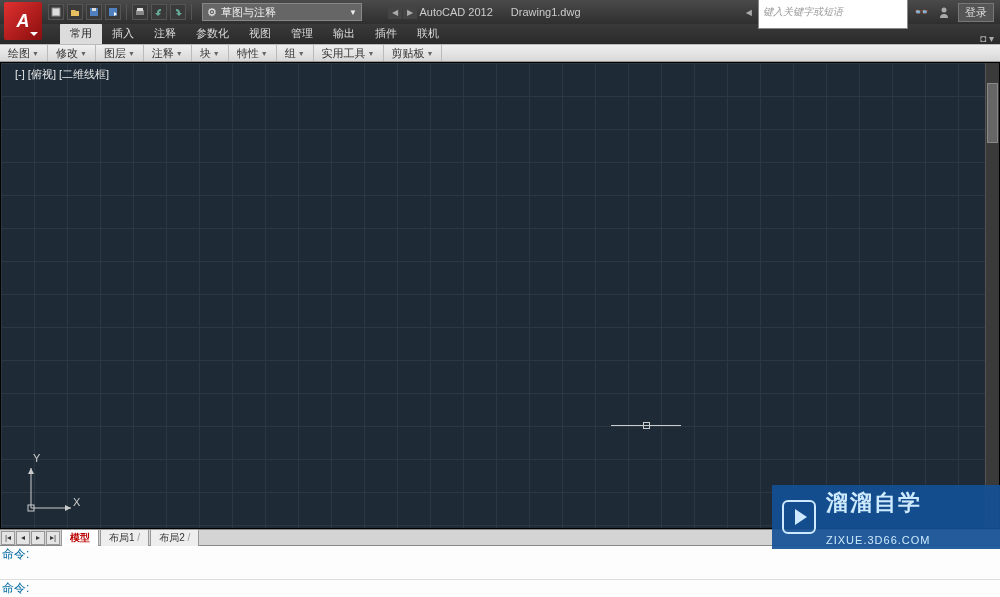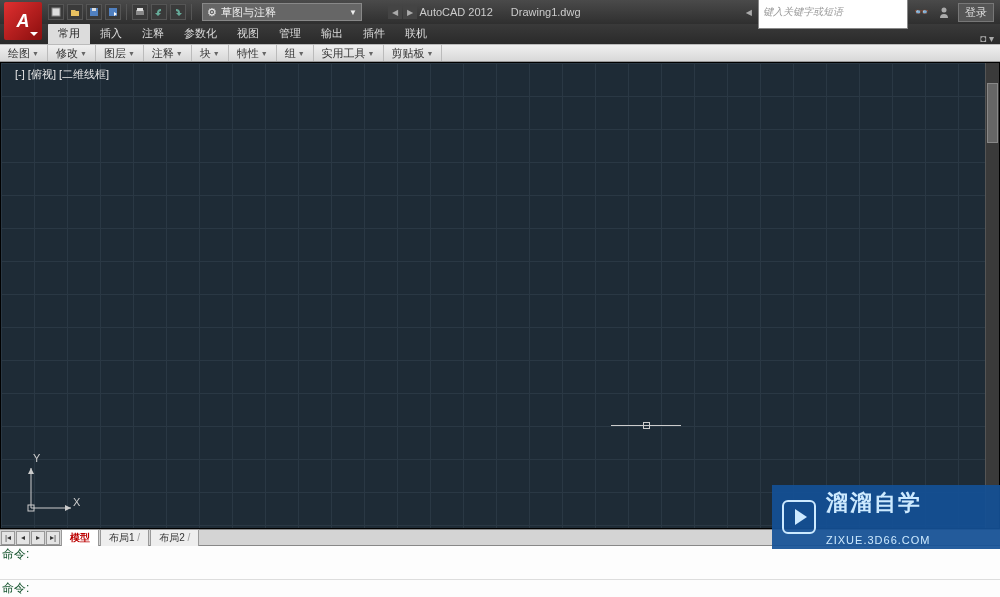--- a/index.html
+++ b/index.html
@@ -16,21 +16,21 @@
 .workspace-dd .gear { font-size: 11px; }
 .title-center { position: absolute; left: 50%; transform: translateX(-50%); display: flex; gap: 18px; color: #ccc; }
 .title-nav { position: absolute; left: 388px; display: flex; gap: 1px; }
 .title-nav .tri { width: 14px; height: 14px; background: #444; display: flex; align-items: center; justify-content: center; color: #aaa; font-size: 8px; }
 .title-right { position: absolute; right: 6px; display: flex; align-items: center; gap: 6px; }
 .search-box { width: 150px; height: 33px; background: #fff; border: 1px solid #888; font-size: 10px; color: #999; font-style: italic; padding: 0 4px; display: flex; align-items: center; }
 .title-icon { width: 16px; height: 16px; display: flex; align-items: center; justify-content: center; color: #aaa; font-size: 12px; }
 .login-btn { background: #555; border: 1px solid #777; color: #ddd; font-size: 11px; padding: 1px 6px; }
 
 
-.ribbon-tabs { height: 20px; background: linear-gradient(#3a3a3a, #2a2a2a); display: flex; align-items: flex-end; padding-left: 48px; font-size: 11px; text-align: center; }
+.ribbon-tabs { height: 20px; background: linear-gradient(#3a3a3a, #2a2a2a); display: flex; align-items: flex-end; padding-left: 60px; font-size: 11px; text-align: center; }
 .rtab { padding: 3px 10px; color: #ddd; cursor: pointer; }
 .rtab.active { background: #dcdcdc; color: #222; border-radius: 2px 2px 0 0; }
 .ribbon-controls { margin-left: auto; display: flex; gap: 2px; padding-right: 6px; align-items: center; }
 .ribbon-controls span { color: #aaa; font-size: 10px; cursor: pointer; }
 
 
 .ribbon-panels { height: 18px; background: linear-gradient(#f0f0f0, #d8d8d8); border-top: 1px solid #bbb; border-bottom: 1px solid #999; display: flex; font-size: 11px; color: #333; }
 .rpanel { padding: 2px 8px; border-right: 1px solid #bbb; display: flex; align-items: center; gap: 2px; }
 .rpanel .dd { font-size: 7px; color: #666; }
 
@@ -52,21 +52,21 @@
 .scrollbar-v .thumb { position: absolute; left: 1px; right: 1px; top: 20px; height: 60px; background: #666; border: 1px solid #888; }
 
 
 .layout-tabs { height: 16px; background: #d4d4d4; border-top: 1px solid #888; display: flex; align-items: center; font-size: 10px; color: #333; }
 .lt-btn { width: 14px; height: 14px; display: flex; align-items: center; justify-content: center; border: 1px solid #999; margin-left: 1px; background: #e4e4e4; font-size: 8px; cursor: pointer; }
 .lt-tab { padding: 1px 8px; border: 1px solid #999; border-bottom: none; background: #eee; margin-left: 1px; cursor: pointer; position: relative; }
 .lt-tab.active { background: #fff; font-weight: bold; color: #b00; }
 .lt-tab .slash { color: #999; }
 
 
-.cmd-area { height: 52px; background: #fdfdfd; border-top: 1px solid #888; font-family: SimSun, monospace; font-size: 12px; color: #14532d; }
+.cmd-area { height: 52px; background: #fdfdfd; border-top: 1px solid #888; font-family: SimSun, monospace; font-size: 12px; color: #0369a1; }
 .cmd-hist { height: 34px; overflow: hidden; padding: 1px 2px; border-bottom: 1px solid #ddd; line-height: 14px; }
 .cmd-hist div { white-space: pre; }
 .cmd-input-row { height: 16px; display: flex; align-items: center; padding: 0 2px; }
 
 
 .watermark { position: absolute; right: 0; bottom: 48px; width: 228px; height: 64px; background: rgba(20, 80, 150, 0.92); display: flex; align-items: center; padding: 0 10px; gap: 10px; color: #cdeaff; }
 .wm-icon { width: 34px; height: 34px; border: 2px solid #cdeaff; border-radius: 6px; display: flex; align-items: center; justify-content: center; }
 .wm-icon .tri { width: 0; height: 0; border-left: 12px solid #cdeaff; border-top: 8px solid transparent; border-bottom: 8px solid transparent; margin-left: 3px; }
 .wm-text { display: flex; flex-direction: column; gap: 16px; }
 .wm-big { font-size: 22px; font-weight: bold; letter-spacing: 2px; }

